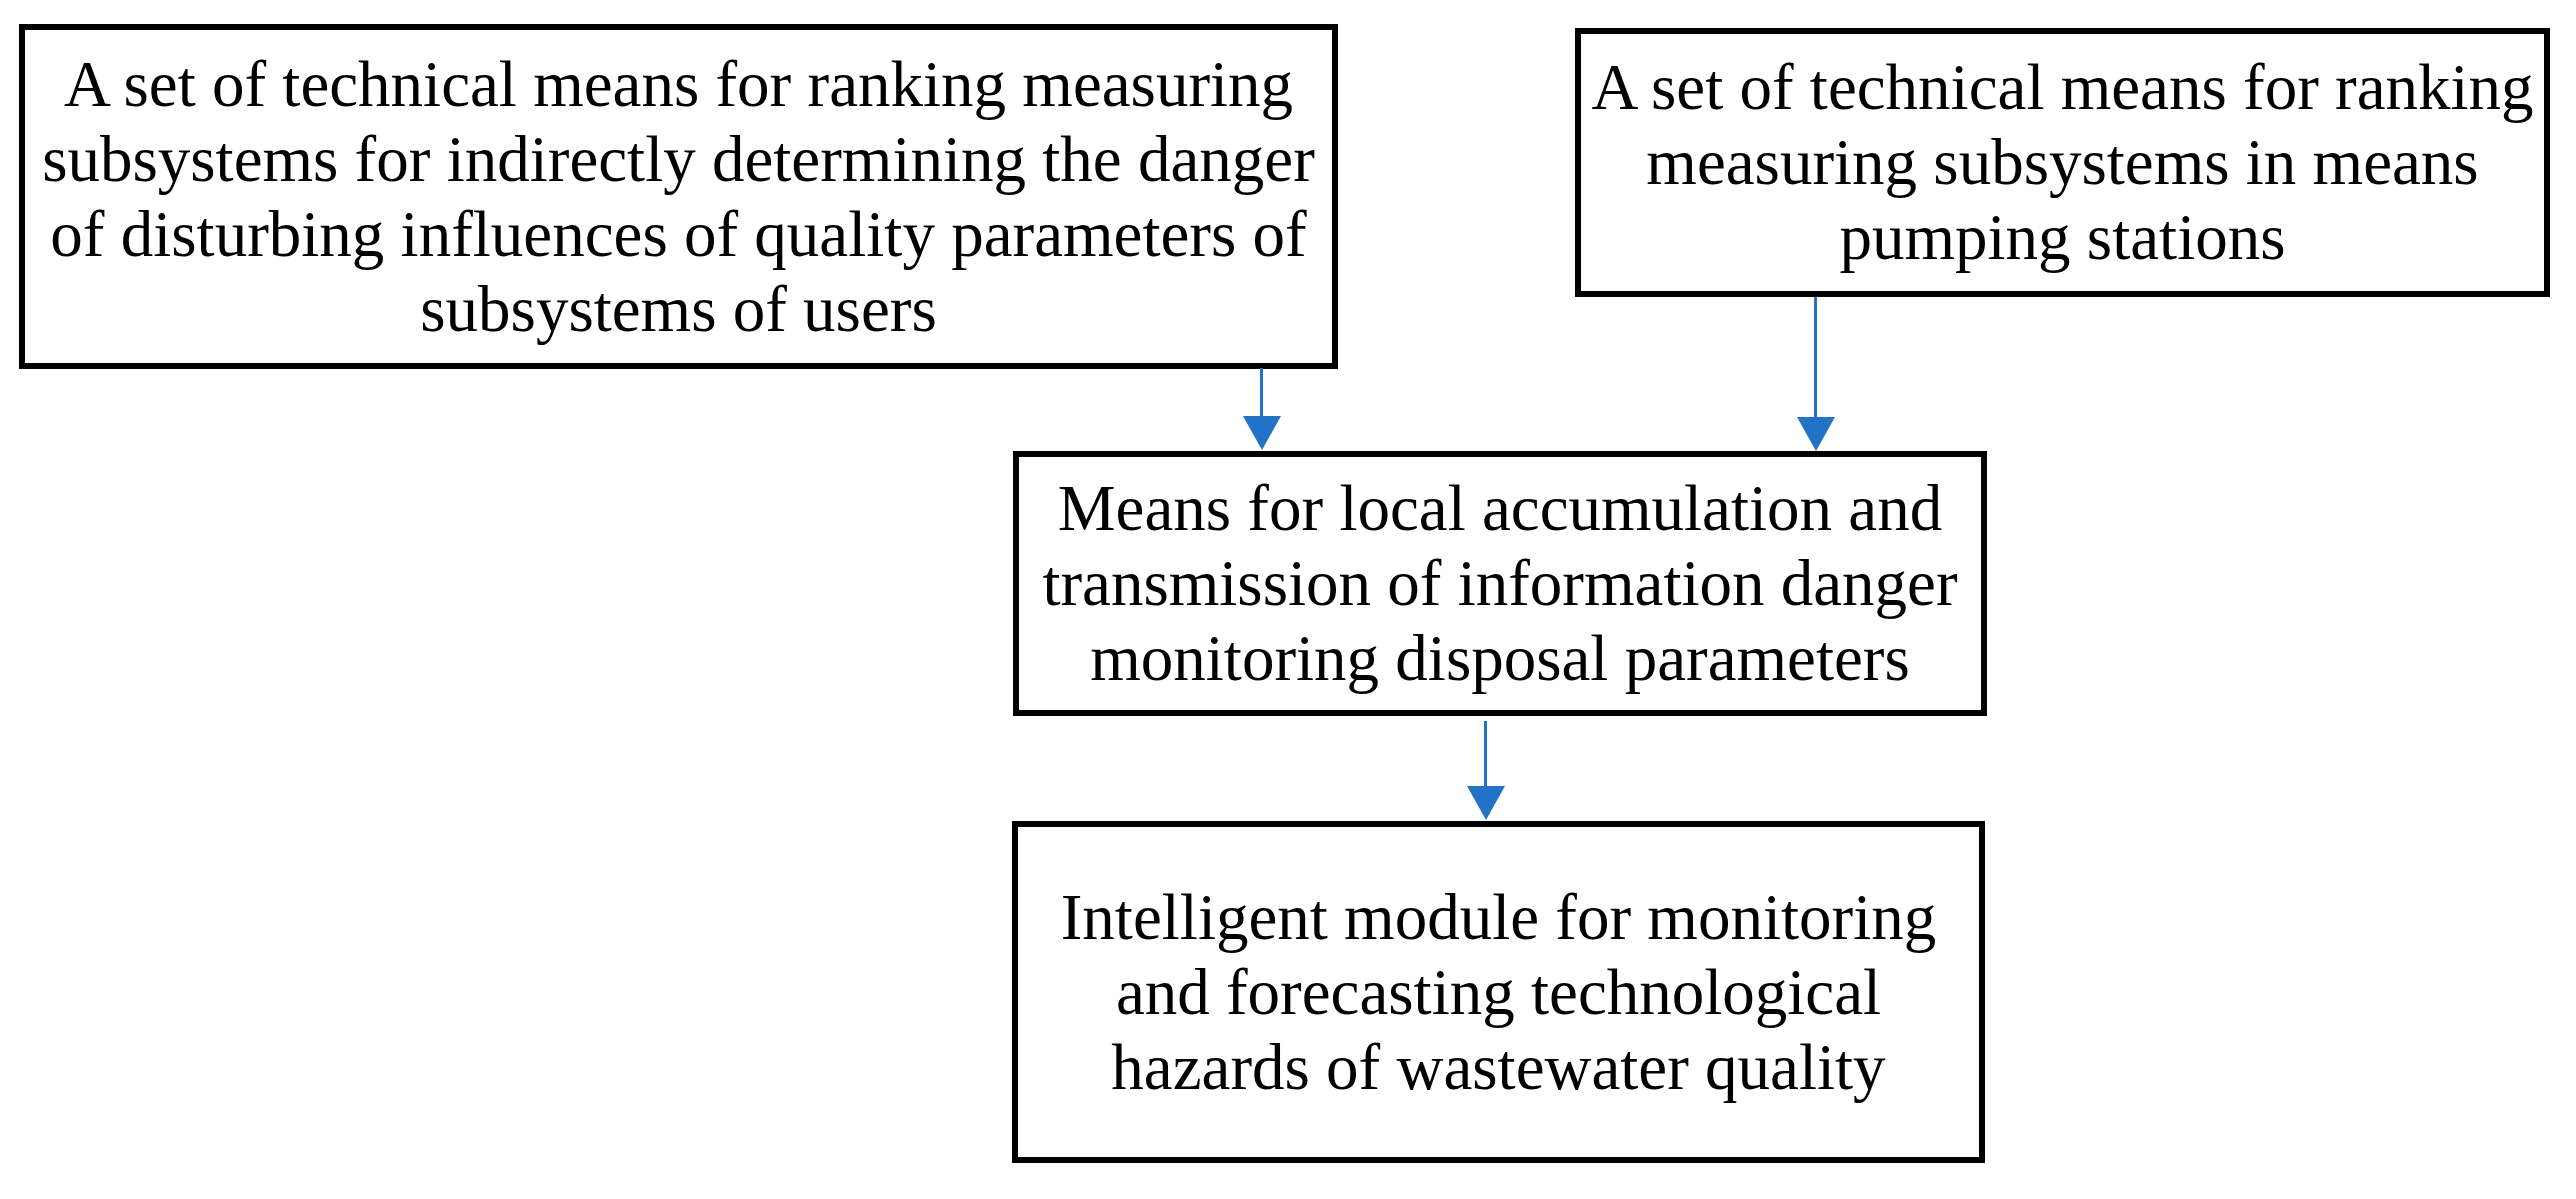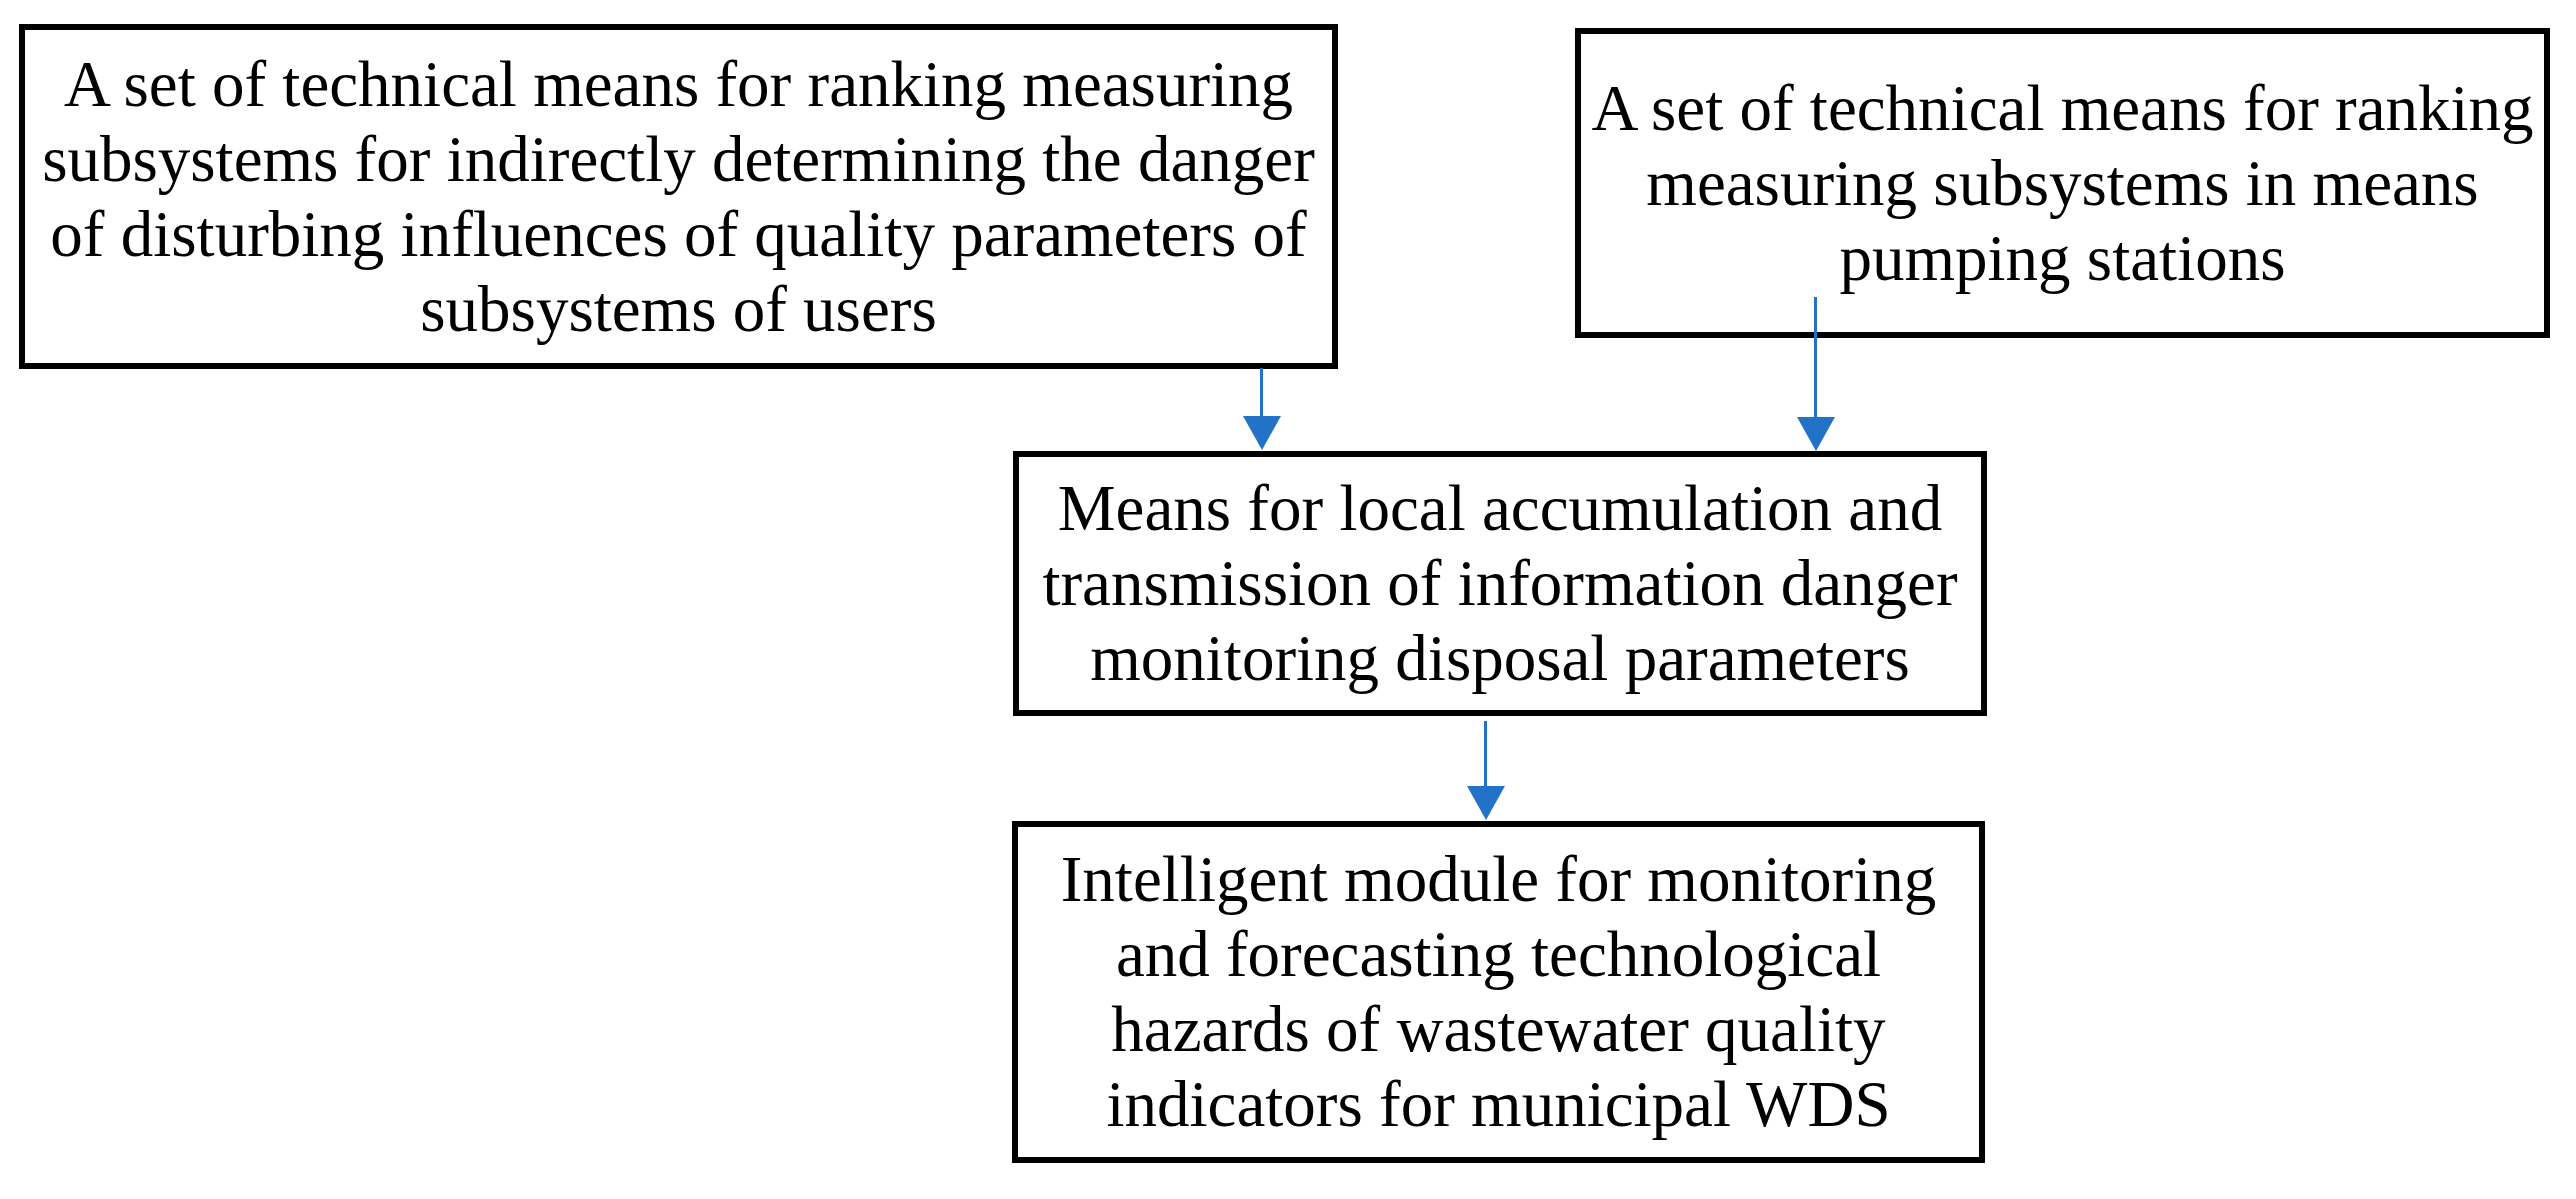--- a/index.html
+++ b/index.html
@@ -50,21 +50,21 @@
   }
   .arrow .head {
     width: 0;
     height: 0;
     border-left: 19.6px solid transparent;
     border-right: 19.6px solid transparent;
     border-top: 34px solid var(--arrow);
   }
   
   #box-users-ranking        { left: 19px;   top: 24px;  width: 1319px; height: 345px; }
-  #box-sewage-pumping       { left: 1575px; top: 28px;  width: 975px; height: 310px; }
+  #box-sewage-pumping       { left: 1575px; top: 28px;  width: 975px; height: 269px; }
   #box-local-accumulation   { left: 1013px; top: 451px; width: 974px; height: 265px; }
   #box-intelligent-module   { left: 1012px; top: 821px; width: 973px; height: 342px; justify-content: center; }
   #arrow-users-to-accum     { left: 1242px; top: 368px; height: 82px;  }
   #arrow-pumping-to-accum   { left: 1796px; top: 297px; height: 154px; }
   #arrow-accum-to-module    { left: 1466px; top: 721px; height: 99px; }
 </style>
 </head>
 <body>
 
 <div class="diagram">
@@ -85,21 +85,20 @@
   <div class="node" id="box-local-accumulation">
     <div class="line">Means for local accumulation and</div>
     <div class="line">transmission of information danger</div>
     <div class="line">monitoring disposal parameters</div>
   </div>
 
   <div class="node" id="box-intelligent-module">
     <div class="line">Intelligent module for monitoring</div>
     <div class="line">and forecasting technological</div>
     <div class="line">hazards of wastewater quality</div>
-    <div class="line">indicators for municipal WDS</div>
   </div>
 
   <div class="arrow" id="arrow-users-to-accum">
     <div class="shaft"></div>
     <div class="head"></div>
   </div>
 
   <div class="arrow" id="arrow-pumping-to-accum">
     <div class="shaft"></div>
     <div class="head"></div>

